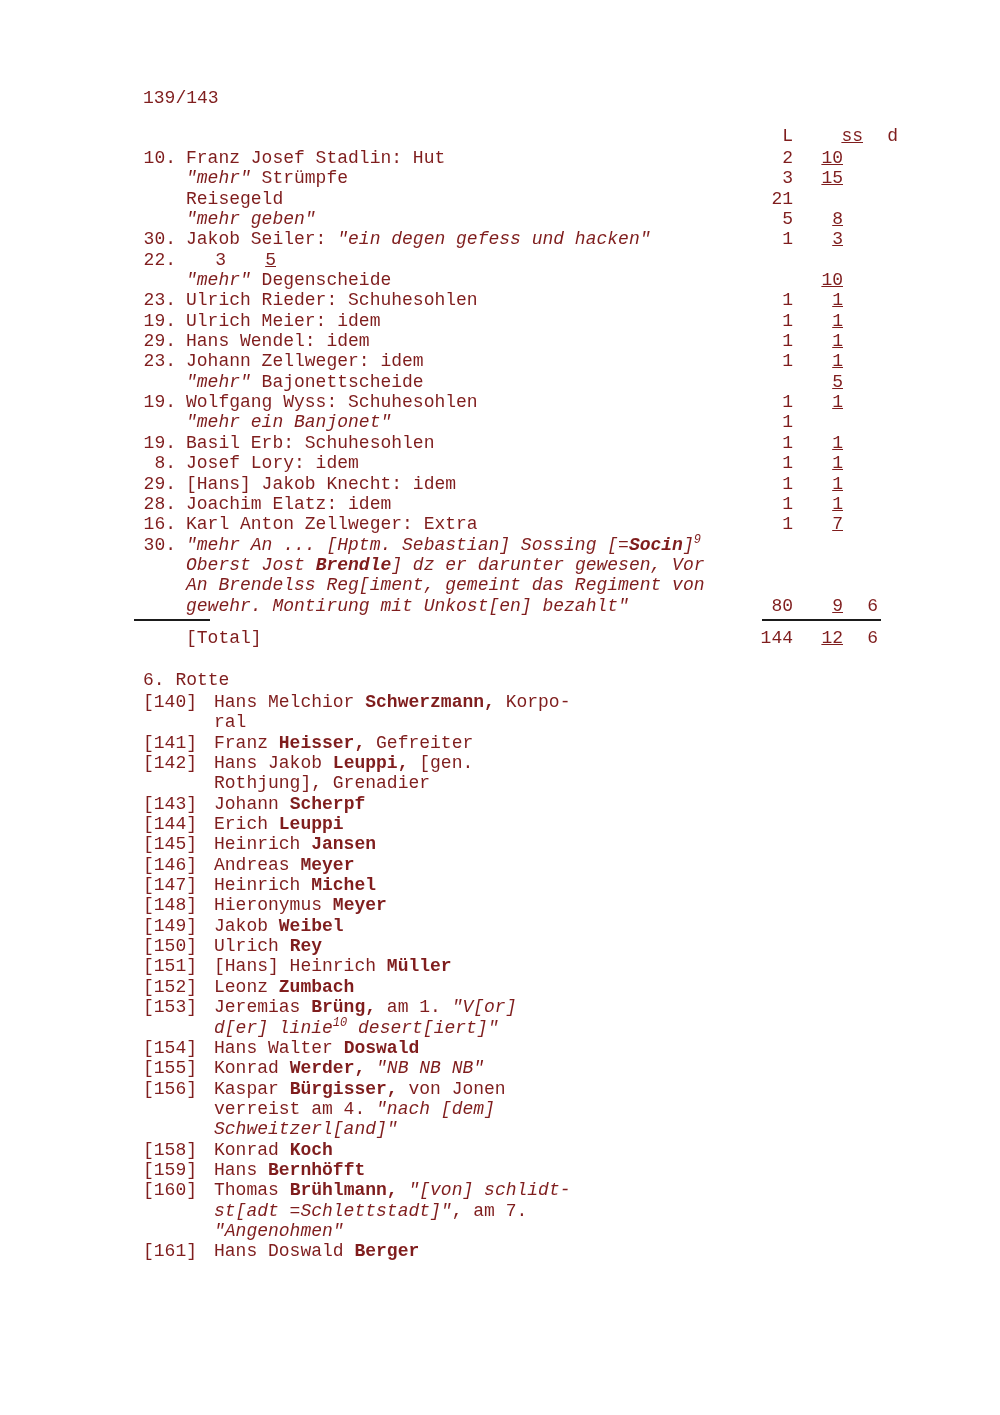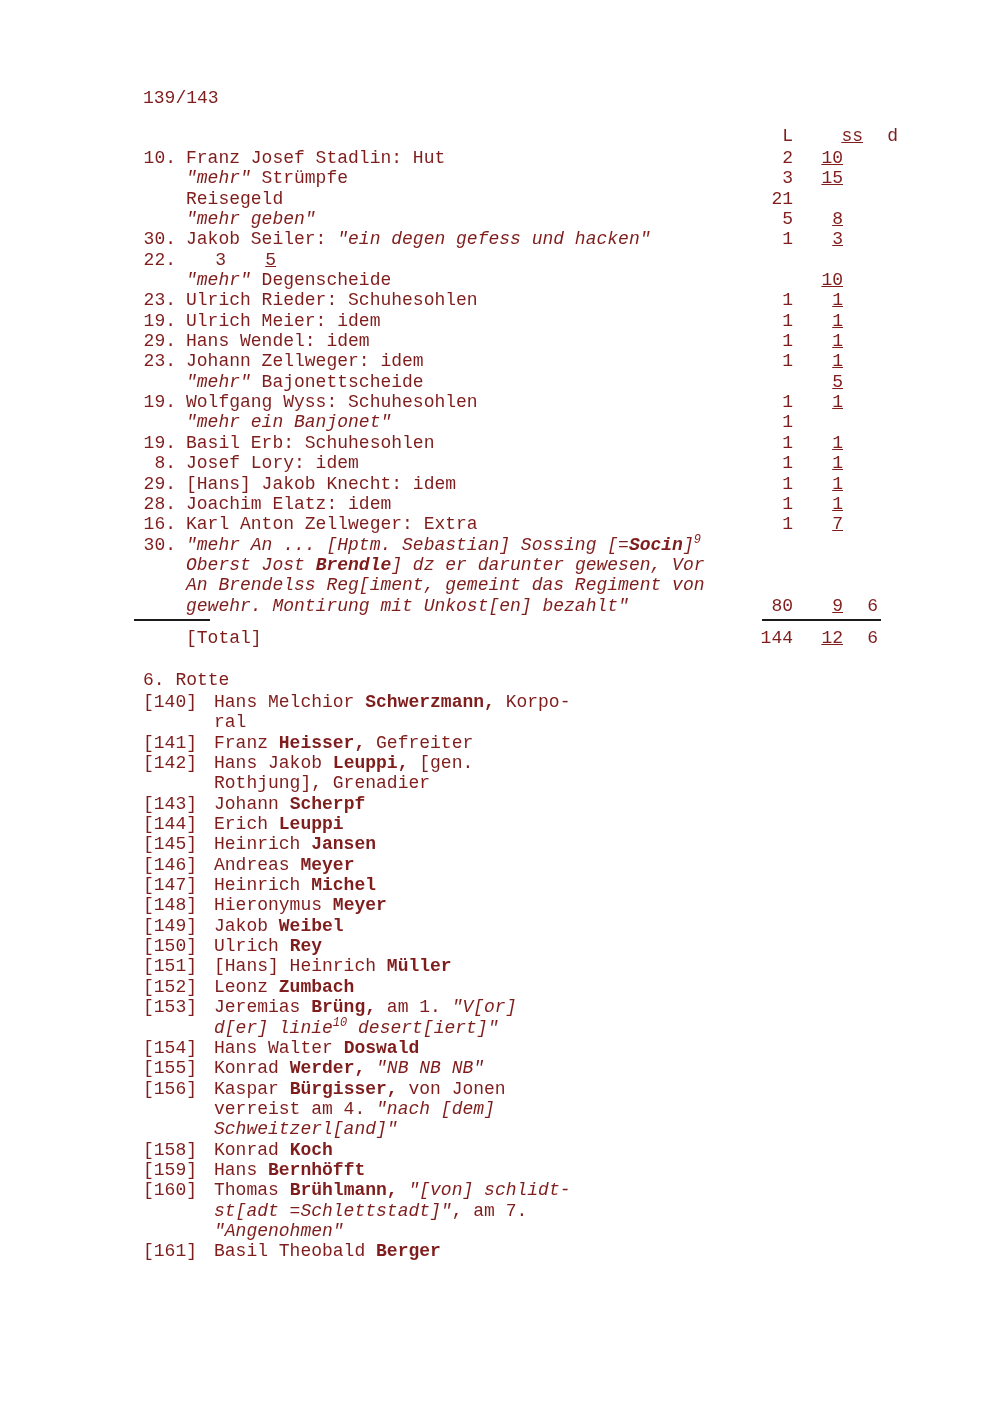--- a/index.html
+++ b/index.html
@@ -324,17 +324,17 @@
       <div class="lrow">
         <div class="id"></div>
         <div class="rtxt"><span class="seg i">st[adt =Schlettstadt]"</span><span class="seg">, am 7.</span></div>
       </div>
       <div class="lrow">
         <div class="id"></div>
         <div class="rtxt"><span class="seg i">"Angenohmen"</span></div>
       </div>
       <div class="lrow">
         <div class="id">[161]</div>
-        <div class="rtxt"><span class="seg">Basil Theobald </span><span class="seg b">Berger</span></div>
+        <div class="rtxt"><span class="seg">Hans Doswald </span><span class="seg b">Berger</span></div>
       </div>
     </div>
 
 </div>
 
 </body></html>

